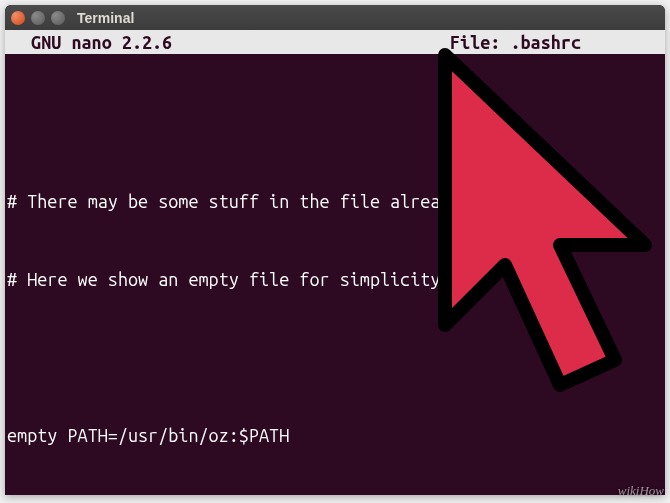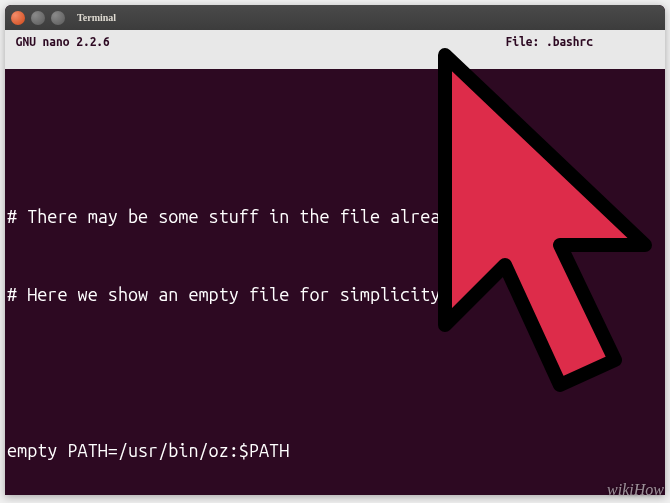--- a/index.html
+++ b/index.html
@@ -24,22 +24,22 @@
       box-shadow: 0 2px 8px rgba(0,0,0,0.3);
       position: relative;
     }
     .titlebar {
       height: 25px;
       background: linear-gradient(to bottom, #4a4a4a, #3c3c3c);
       display: flex;
       align-items: center;
       padding: 0 6px;
       color: #dfdbd2;
-      font-family: Liberation Serif, serif;
-      font-size: 10px;
+      font-family: Liberation Sans, sans-serif;
+      font-size: 14px;
       font-weight: bold;
       border-radius: 6px 6px 0 0;
     }
     .window-controls {
       display: flex;
       gap: 6px;
       margin-right: 12px;
     }
     .win-btn {
       width: 14px;
@@ -49,25 +49,25 @@
       align-items: center;
       justify-content: center;
     }
     .close-btn { background: radial-gradient(circle at 30% 30%, #f28c6a, #d04818); }
     .min-btn { background: radial-gradient(circle at 30% 30%, #8a8a8a, #5a5a5a); }
     .max-btn { background: radial-gradient(circle at 30% 30%, #8a8a8a, #5a5a5a); }
     .nano-header {
       background: #e8e8e8;
       color: #2d0922;
       font-family: "Ubuntu Mono", monospace;
-      font-size: 12px;
+      font-size: 18px;
       font-weight: bold;
-      padding: 2px 4px;
+      padding: 2px 16px;
       display: flex;
-      height: 39px;
+      height: 24px;
       line-height: 20px;
     }
     .nano-header .app-ver {
       flex: 0 0 auto;
       white-space: pre;
     }
     .nano-header .spacer {
       flex: 1;
     }
     .nano-header .file-part {
@@ -92,21 +92,21 @@
       top: 40px;
       width: 260px;
       height: 360px;
       pointer-events: none;
     }
     .watermark {
       position: absolute;
       right: 6px;
       bottom: 4px;
       font-family: Georgia, serif;
-      font-size: 16px;
+      font-size: 13px;
       color: rgba(255,255,255,0.55);
       font-style: italic;
       text-shadow: 0 0 3px rgba(0,0,0,0.5);
     }
   </style>
 </head>
 <body>
 
 <div class="window">
   <div class="titlebar">

